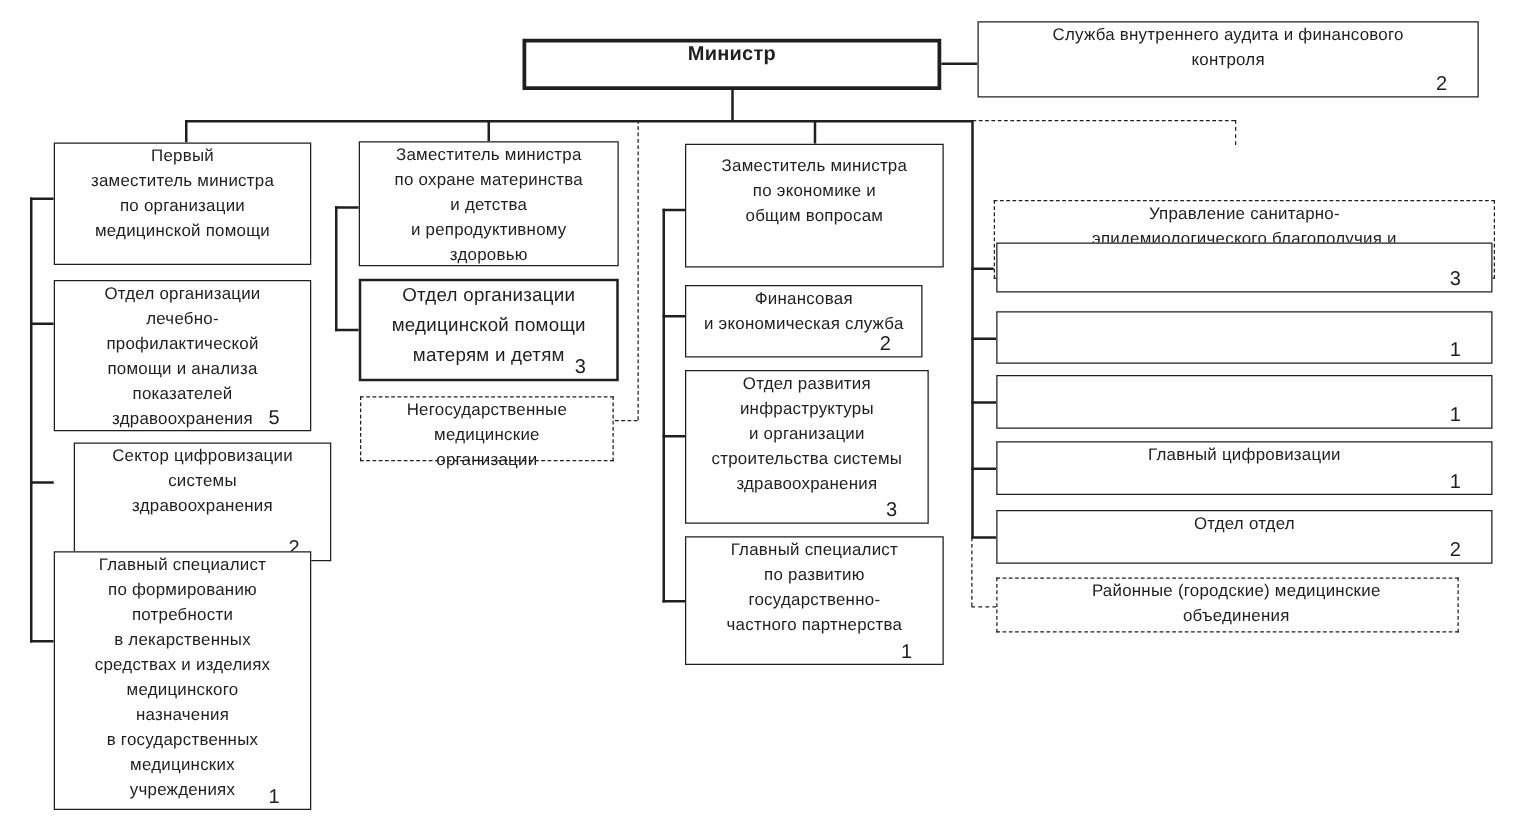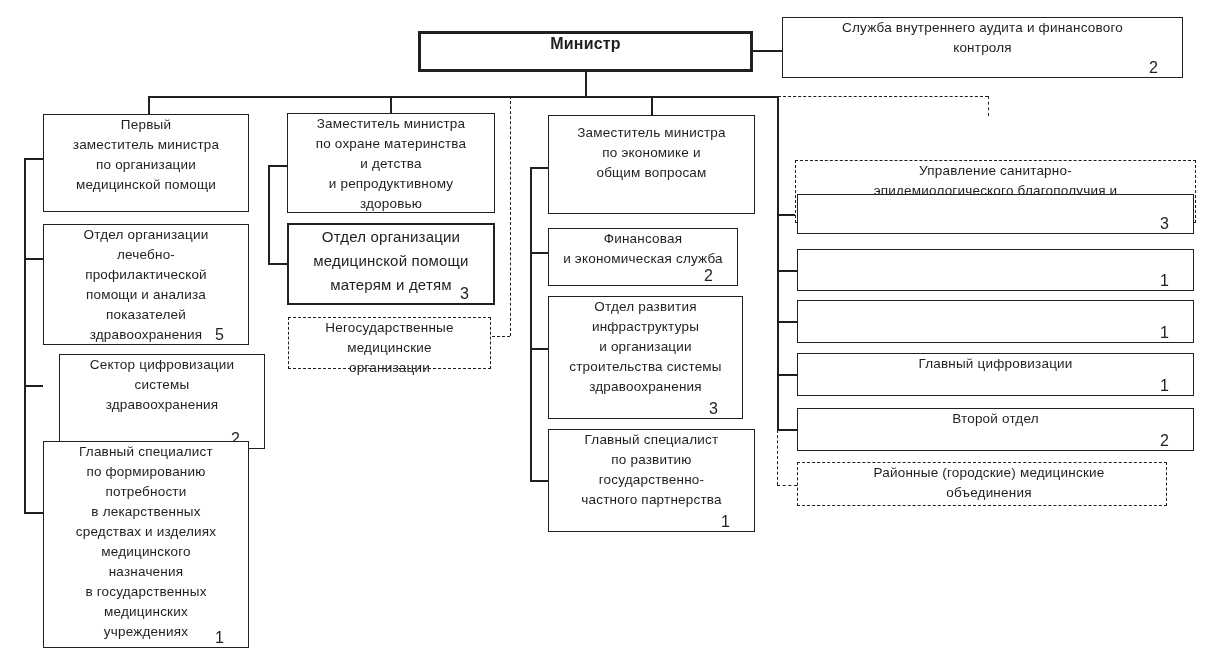--- a/index.html
+++ b/index.html
@@ -226,21 +226,21 @@
     <span class="count">1</span>
   </div>
   <div class="node pad-num" id="n-c4b4">
     <span class="count">1</span>
   </div>
   <div class="node pad-num" id="n-c4b5">
     <span class="label">Главный цифровизации</span>
     <span class="count">1</span>
   </div>
   <div class="node pad-num" id="n-c4b6">
-    <span class="label">Второй отдел</span>
+    <span class="label">Отдел отдел</span>
     <span class="count">2</span>
   </div>
   <div class="node dashed" id="n-c4b7">
     <span class="label">Районные (городские) медицинские
 объединения</span>
   </div>
 
 </div>
 
 </body></html>

